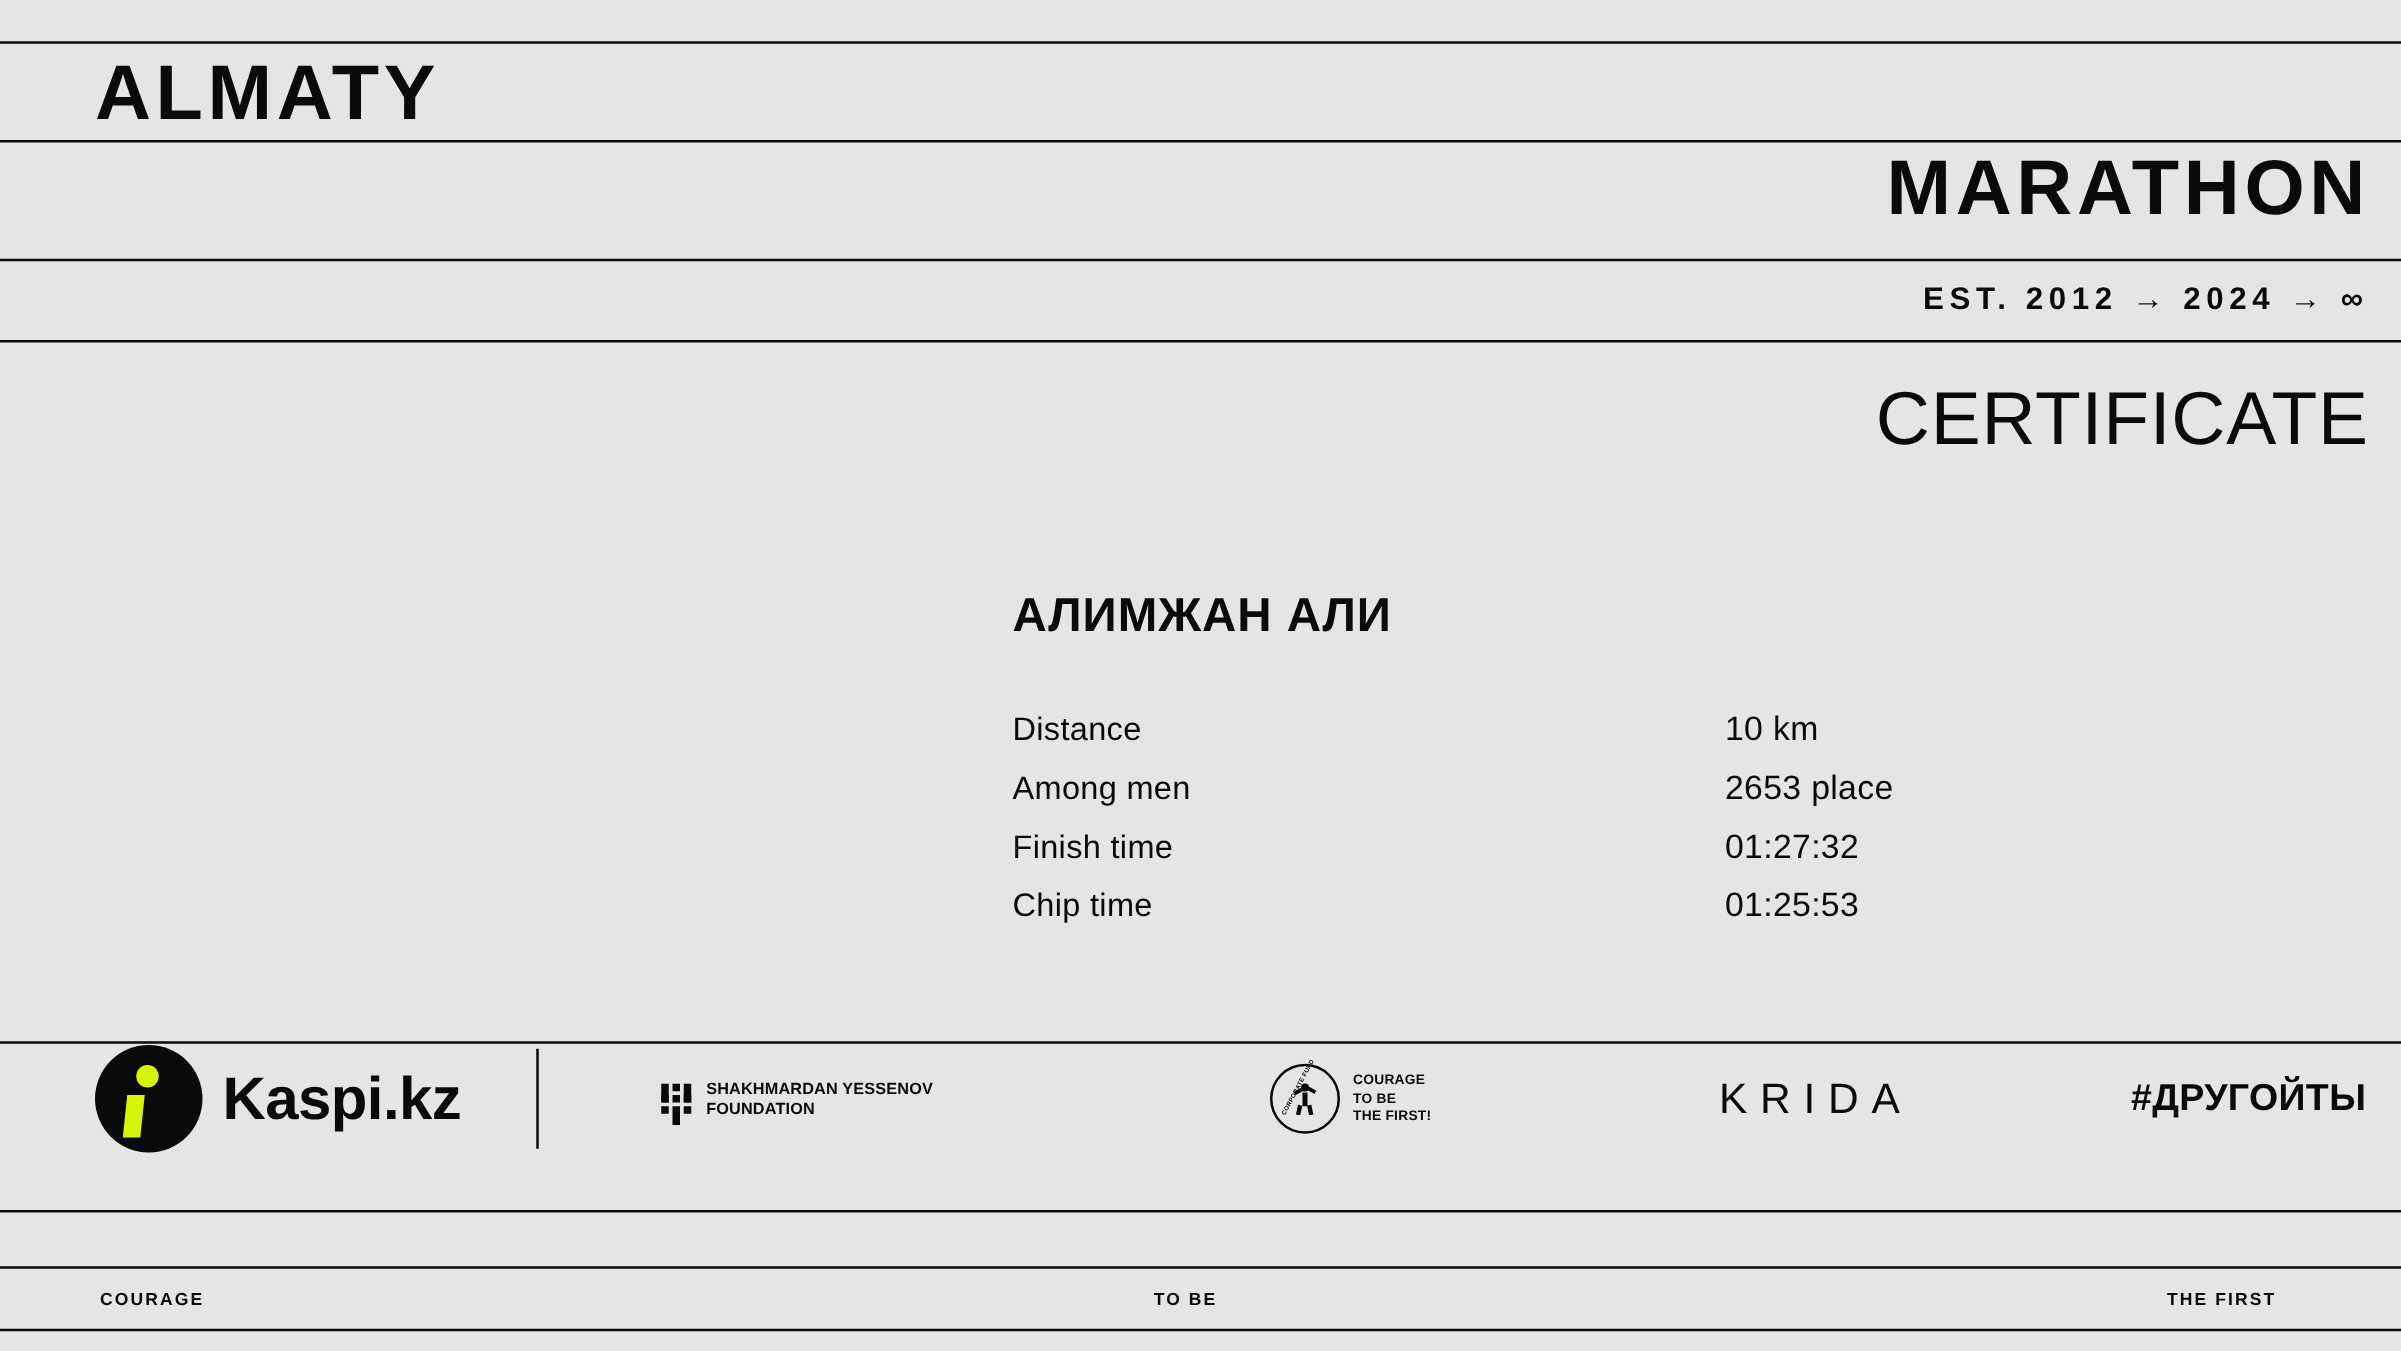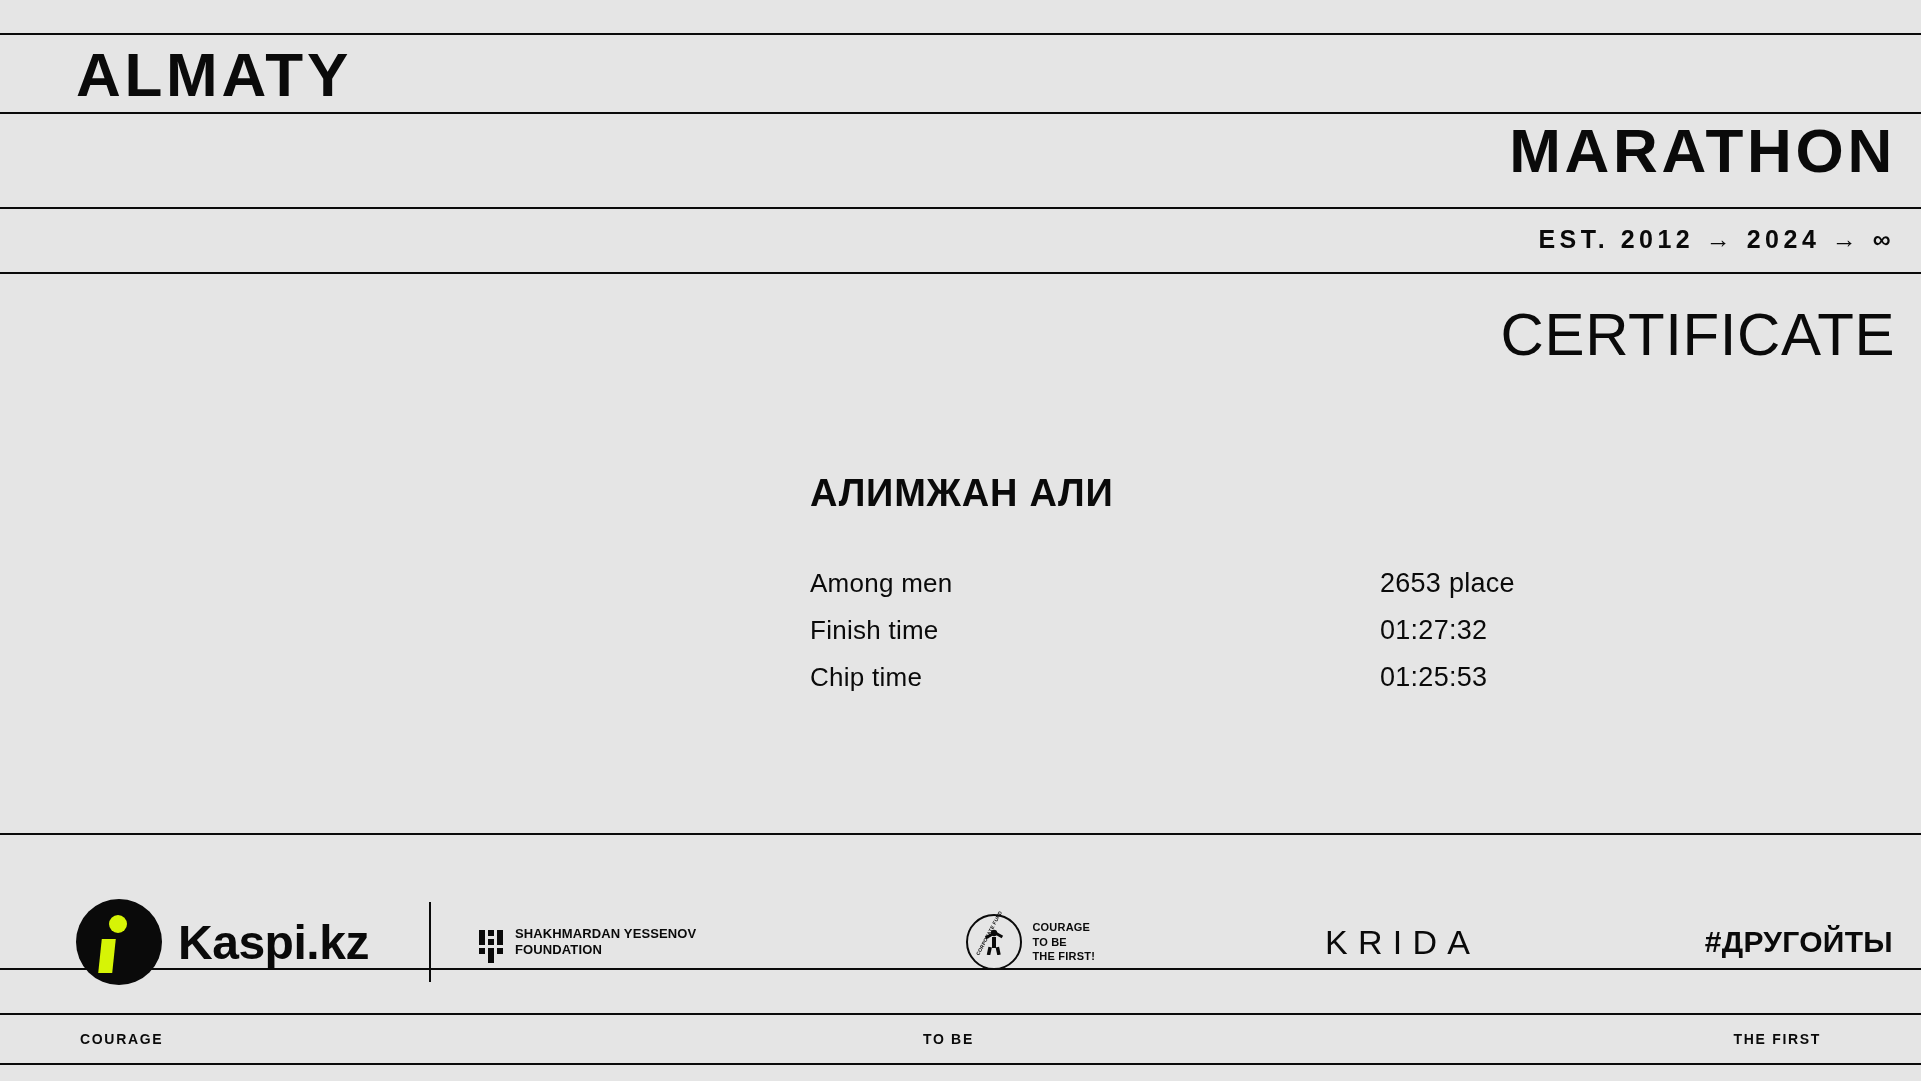--- a/index.html
+++ b/index.html
@@ -104,21 +104,21 @@
   .row .value {
     font-size: 27px;
     font-weight: 400;
     letter-spacing: 0.01em;
   }
 
   
   .sponsors {
     position: absolute;
     left: 0;
-    top: 866px;
+    top: 803px;
     width: 1921px;
     height: 152px;
     display: flex;
     align-items: center;
   }
   .sp-kaspi {
     display: flex;
     align-items: center;
     margin-left: 76px;
   }
@@ -157,21 +157,21 @@
   }
   .divider-v {
     width: 2px;
     height: 80px;
     background: #0a0a0a;
     margin-left: 60px;
   }
   .sp-yessenov {
     display: flex;
     align-items: center;
-    margin-left: 48px;
+    margin-left: 98px;
   }
   .yess-bars {
     display: grid;
     grid-template-columns: repeat(3, 6px);
     grid-auto-rows: 6px;
     gap: 3px;
     margin-right: 12px;
   }
   .yess-bars i { background: #0a0a0a; display: block; width: 6px; height: 6px; }
   .yess-bars i.tall { height: 15px; grid-row: span 1; }
@@ -266,20 +266,24 @@
   <div class="rule r8"></div>
 
   <div class="wordmark wm-almaty">ALMATY</div>
   <div class="wordmark wm-marathon">MARATHON</div>
   <div class="est">EST. 2012 → 2024 → ∞</div>
 
   <div class="title">CERTIFICATE</div>
   <div class="athlete">АЛИМЖАН АЛИ</div>
 
   <div class="results">
+    <div class="row">
+      <div class="label">Distance</div>
+      <div class="value">10 km</div>
+    </div>
     <div class="row">
       <div class="label">Among men</div>
       <div class="value">2653 place</div>
     </div>
     <div class="row">
       <div class="label">Finish time</div>
       <div class="value">01:27:32</div>
     </div>
     <div class="row">
       <div class="label">Chip time</div>

